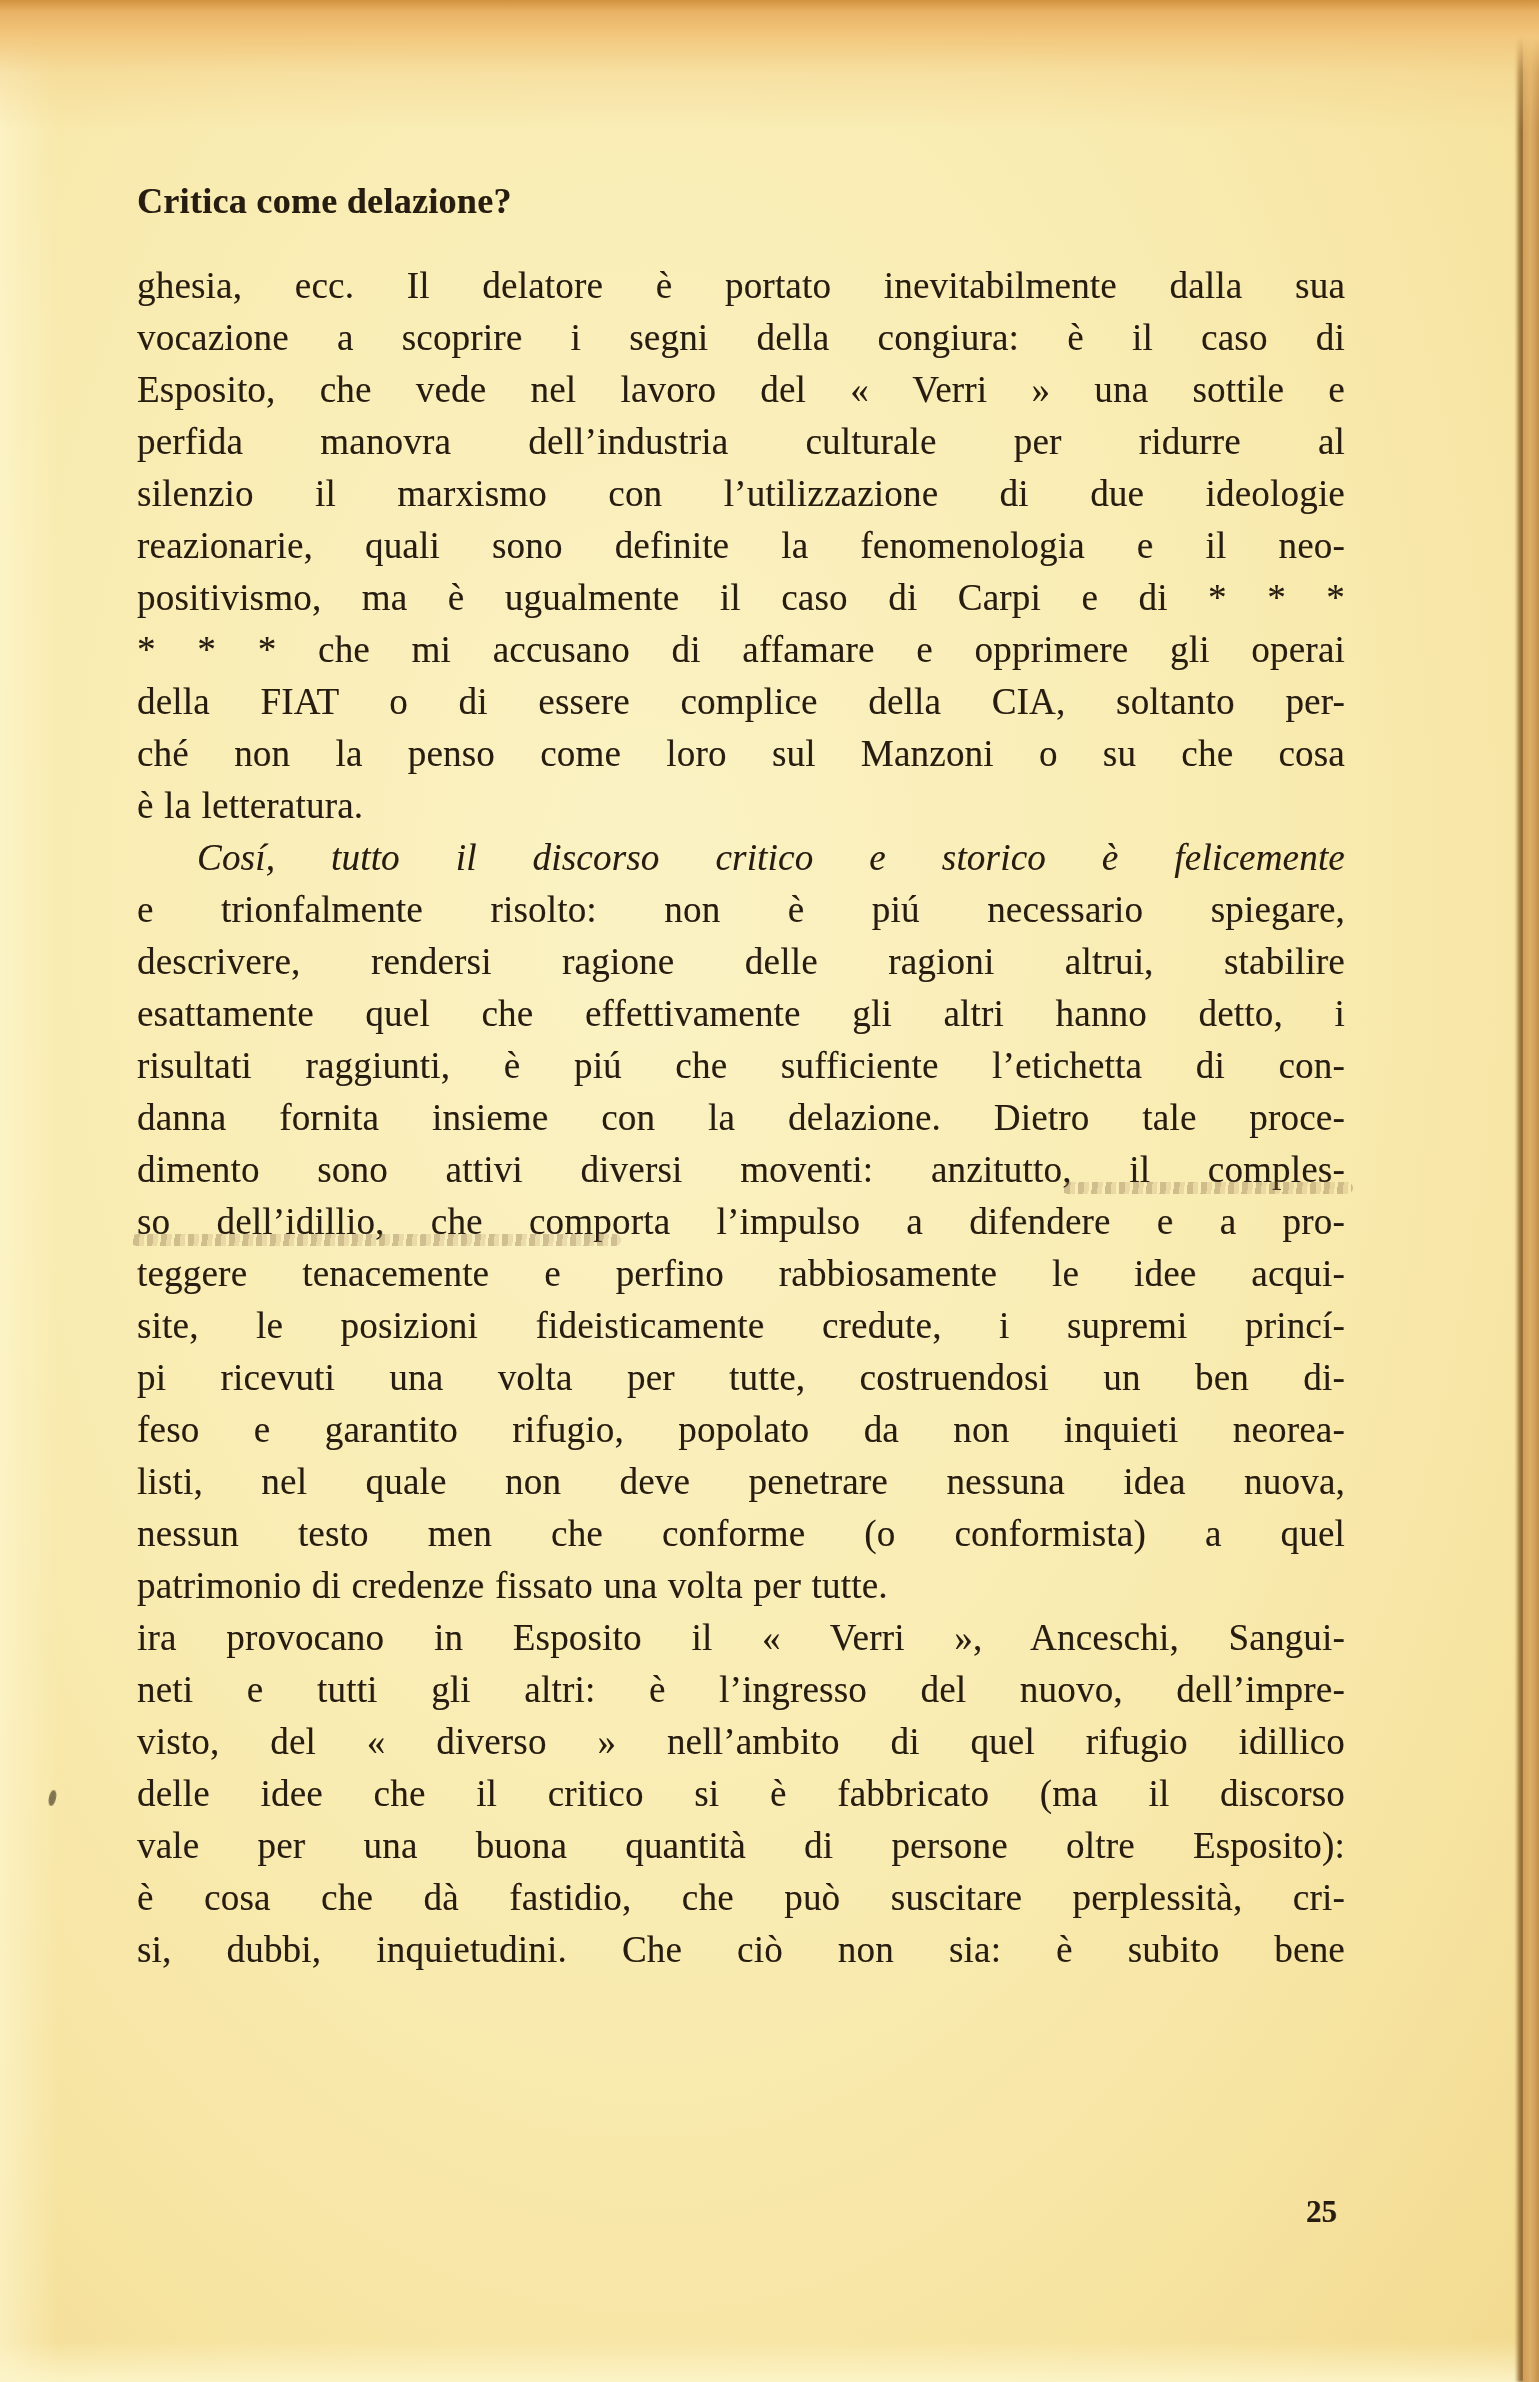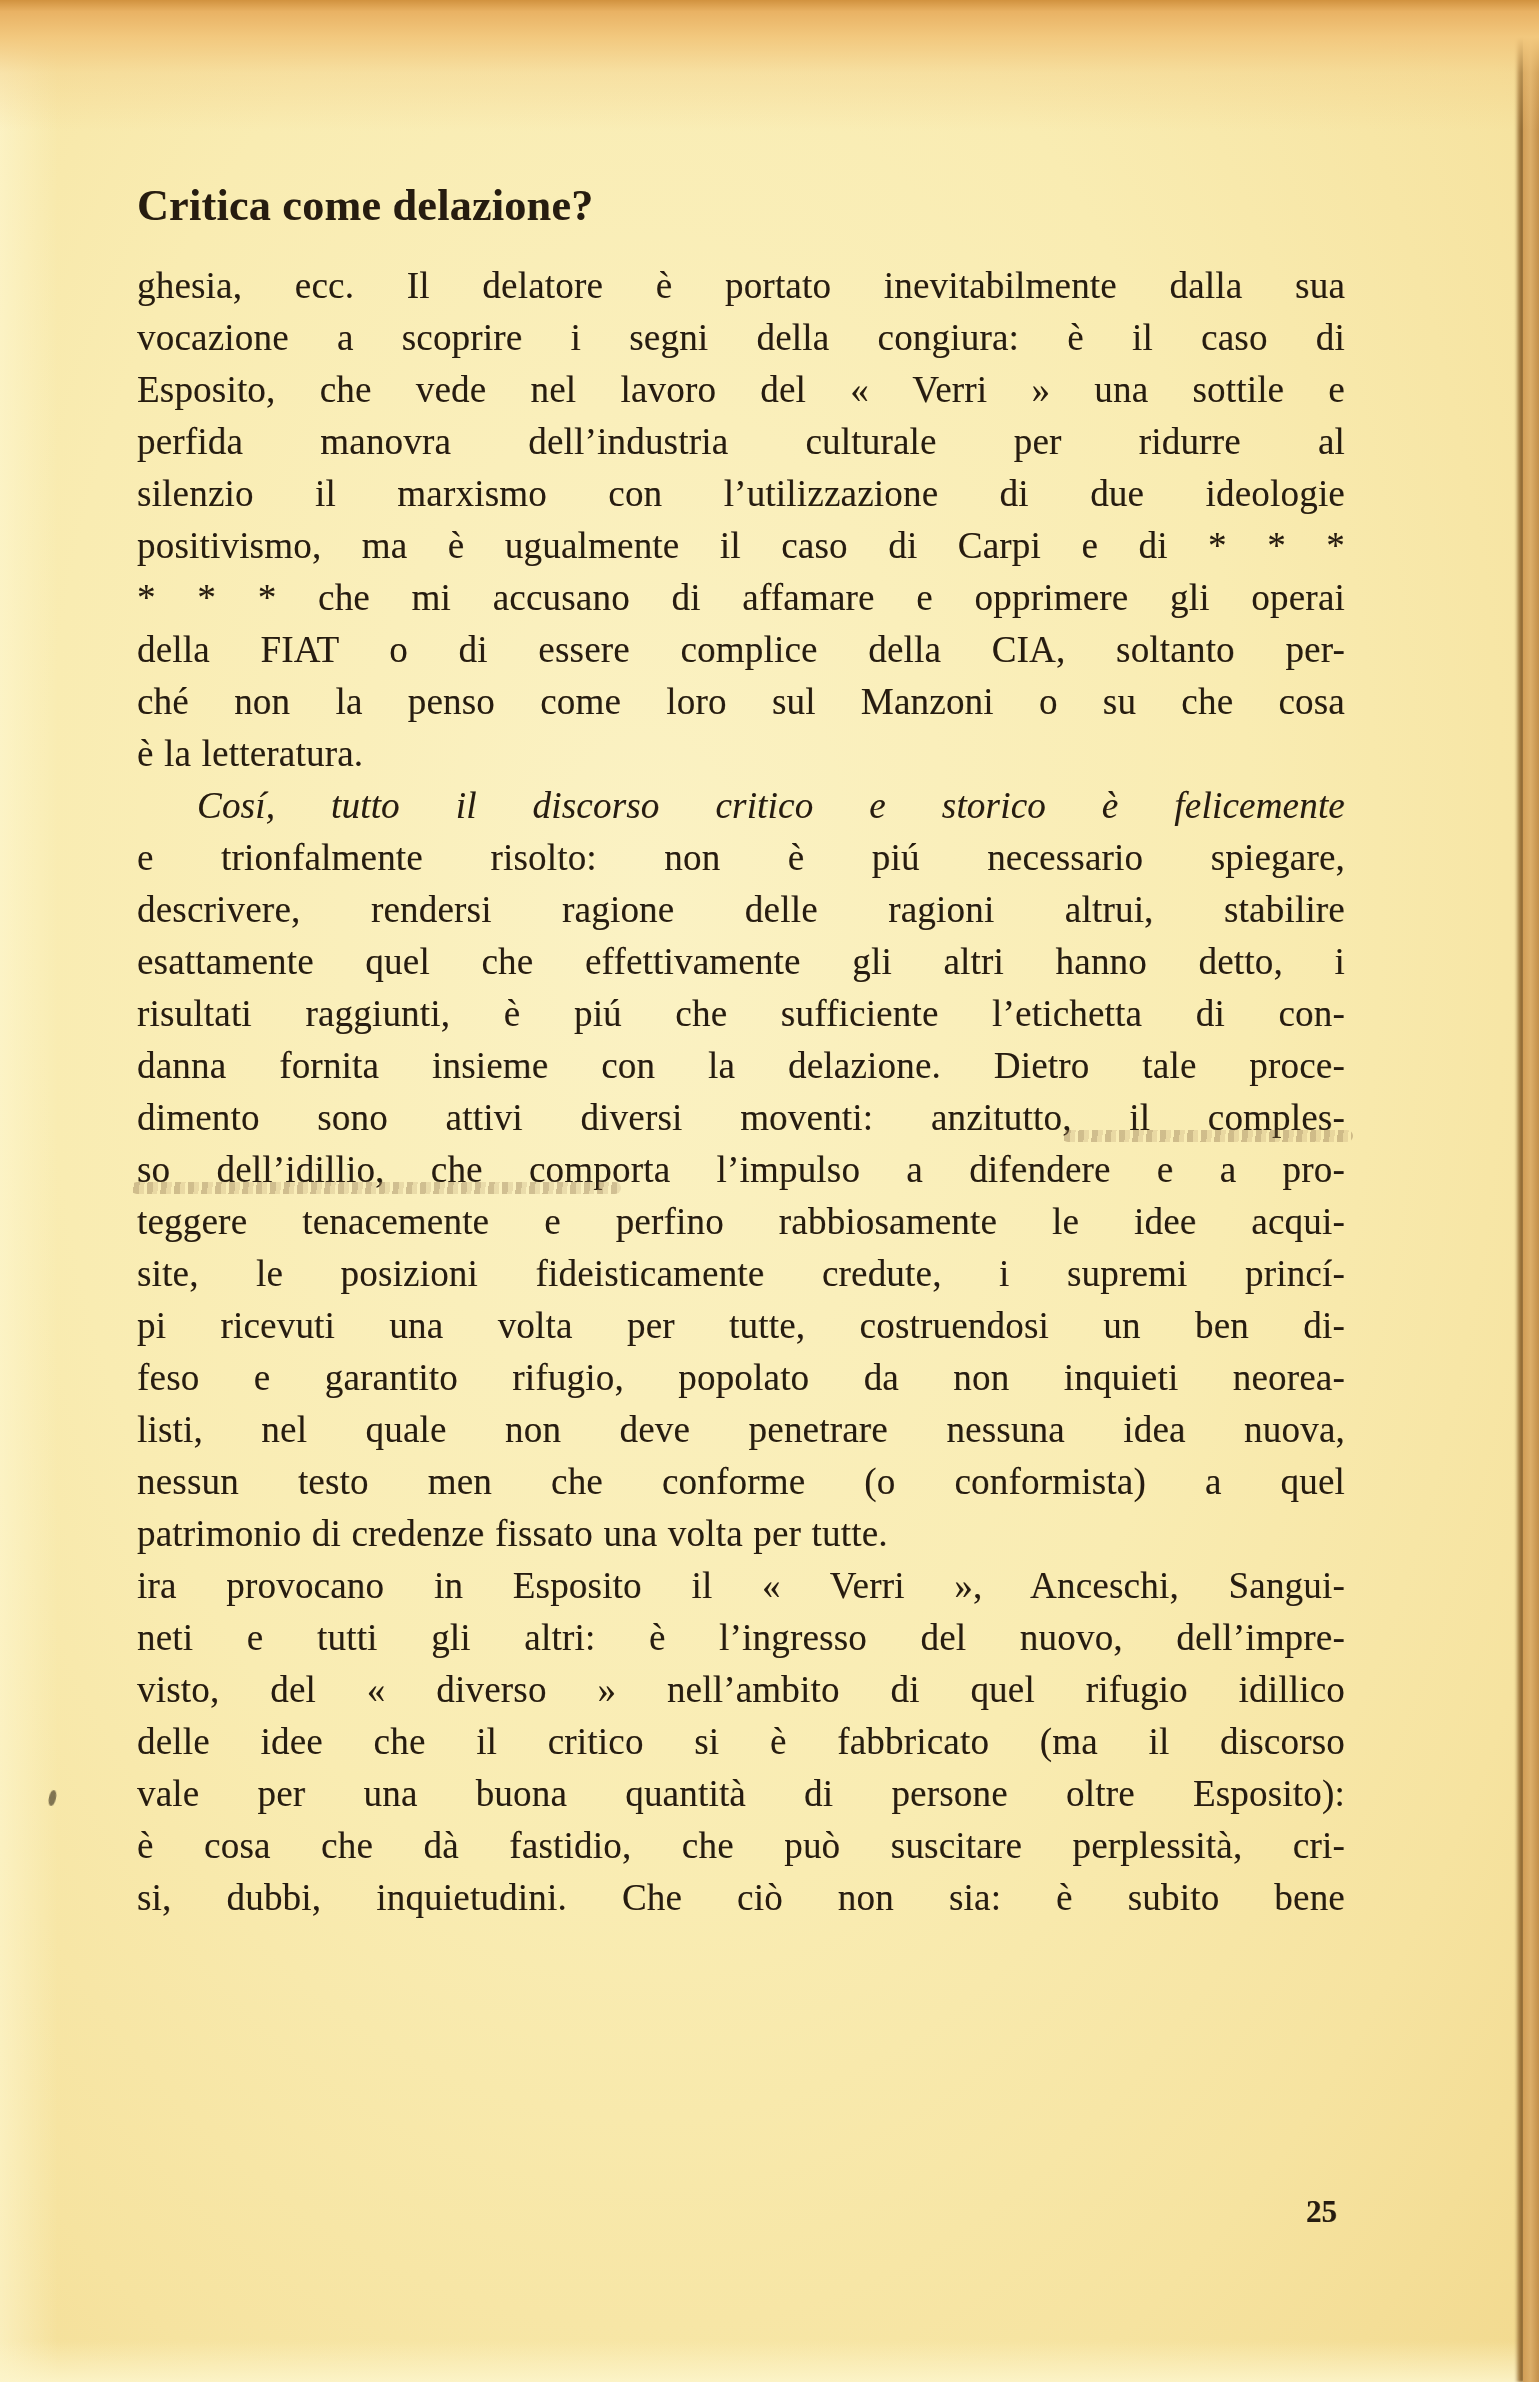--- a/index.html
+++ b/index.html
@@ -21,21 +21,21 @@
   .right-edge-line{position:absolute;top:0;bottom:0;left:1515px;width:8.7px;
     background:linear-gradient(90deg, rgba(150,110,55,0) 0%, #9a7239 55%, #8a6430 100%);
     filter:blur(0.8px);}
   .top-edge{position:absolute;top:0;left:0;right:0;height:131px;pointer-events:none;
     background:linear-gradient(180deg,#d1923f 0%,#e9b264 11.6px,#f2c87e 37px,rgba(242,200,126,0.35) 73px,rgba(242,200,126,0) 100%);}
   .ink-speck{position:absolute;left:49px;top:1790px;width:6.8px;height:15.5px;border-radius:50%;
     background:#30261699;transform:rotate(12deg);filter:blur(0.4px);}
   
   .chapter-title{
     position:absolute;left:137px;top:180px;
-    font-size:44px;font-weight:bold;letter-spacing:0.3px;
+    font-size:36px;font-weight:bold;letter-spacing:0.3px;
     text-shadow:0.4px 0.4px 0.5px rgba(50,35,15,0.4);
   }
   
   .text-block{position:absolute;left:137px;top:260px;width:1208px;}
   .line{
     position:relative;
     height:52px;line-height:52px;
     font-size:37px;letter-spacing:0.2px;word-spacing:1px;
     text-align:justify;text-align-last:justify;
     white-space:nowrap;
@@ -70,20 +70,21 @@
   <div class="ink-speck"></div>
 
   <div class="chapter-title">Critica come delazione?</div>
 
   <div class="text-block" id="text-block">
       <div class="line">ghesia, ecc. Il delatore è portato inevitabilmente dalla sua</div>
       <div class="line">vocazione a scoprire i segni della congiura: è il caso di</div>
       <div class="line">Esposito, che vede nel lavoro del « Verri » una sottile e</div>
       <div class="line">perfida manovra dell’industria culturale per ridurre al</div>
       <div class="line">silenzio il marxismo con l’utilizzazione di due ideologie</div>
+      <div class="line">reazionarie, quali sono definite la fenomenologia e il neo-</div>
       <div class="line">positivismo, ma è ugualmente il caso di Carpi e di * * *</div>
       <div class="line">* * * che mi accusano di affamare e opprimere gli operai</div>
       <div class="line">della FIAT o di essere complice della CIA, soltanto per-</div>
       <div class="line">ché non la penso come loro sul Manzoni o su che cosa</div>
       <div class="line noj">è la letteratura.</div>
       <div class="line indent">Cosí, tutto il discorso critico e storico è felicemente</div>
       <div class="line">e trionfalmente risolto: non è piú necessario spiegare,</div>
       <div class="line">descrivere, rendersi ragione delle ragioni altrui, stabilire</div>
       <div class="line">esattamente quel che effettivamente gli altri hanno detto, i</div>
       <div class="line">risultati raggiunti, è piú che sufficiente l’etichetta di con-</div>

